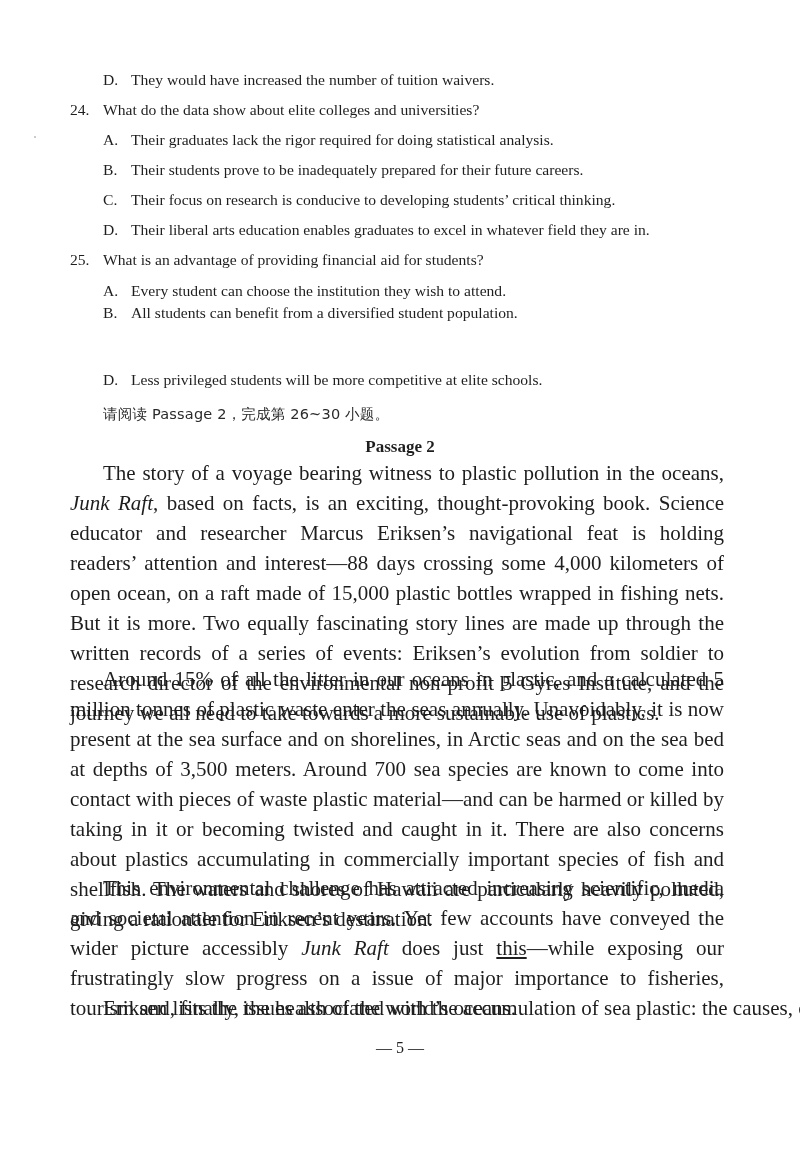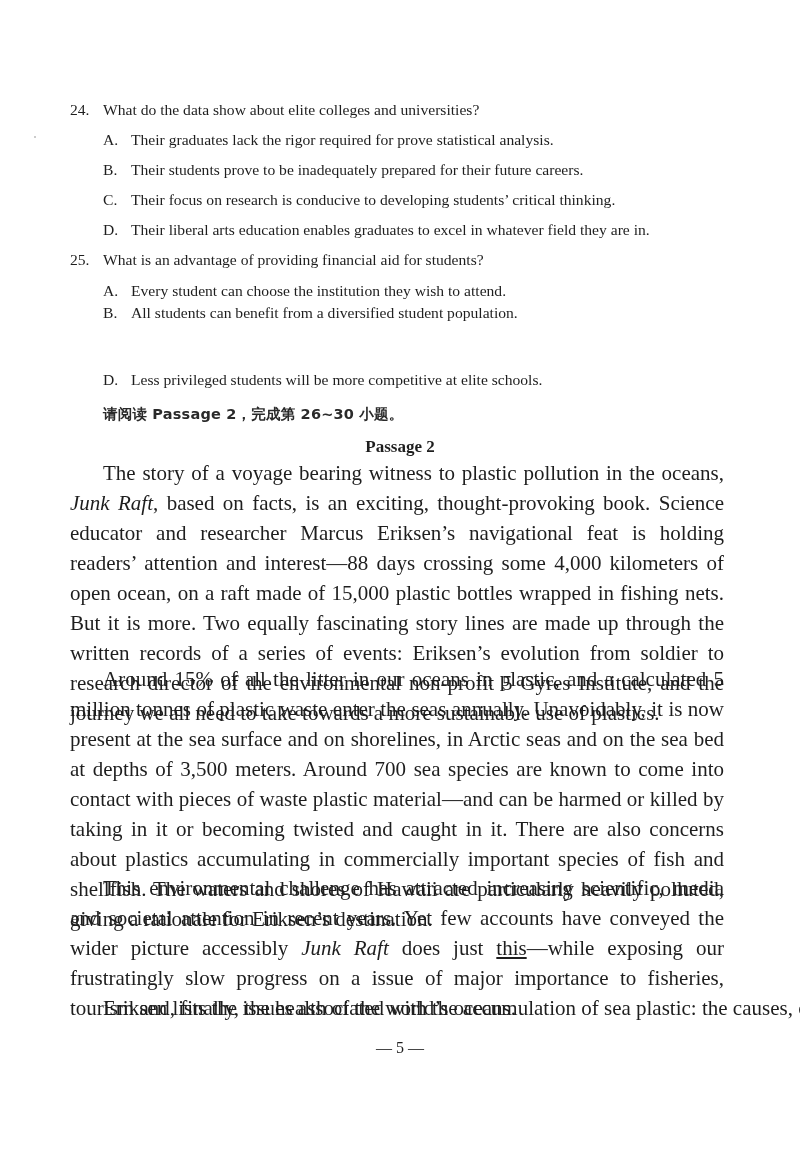--- a/index.html
+++ b/index.html
@@ -43,21 +43,21 @@
     .opt .letter {
       display: inline-block;
       width: 28px;
     }
     .instruction {
       position: absolute;
       left: 103px;
       top: 405px;
       font-family: "DejaVu Sans", "Liberation Sans", sans-serif;
       font-size: 14.5px;
-      font-weight: bold;
+      font-weight: normal;
       color: #2a2a2a;
       letter-spacing: 0.2px;
     }
     .passage-title {
       position: absolute;
       left: 0;
       width: 800px;
       top: 437px;
       text-align: center;
       font-weight: bold;
@@ -92,26 +92,29 @@
       border-radius: 1px;
     }
   </style>
 </head>
 <body>
 
 <div class="page">
 
   <div class="dot-mark"></div>
 
+  <div class="line opt" style="top:70px">
+    <span class="letter">D.</span><span>They would have increased the number of tuition waivers.</span>
+  </div>
 
   <div class="line qnum" style="top:100px">24.</div>
   <div class="line qtext" style="top:100px">What do the data show about elite colleges and universities?</div>
 
   <div class="line opt" style="top:130px">
-    <span class="letter">A.</span><span>Their graduates lack the rigor required for prove statistical analysis.</span>
+    <span class="letter">A.</span><span>Their graduates lack the rigor required for doing statistical analysis.</span>
   </div>
   <div class="line opt" style="top:160px">
     <span class="letter">B.</span><span>Their students prove to be inadequately prepared for their future careers.</span>
   </div>
   <div class="line opt" style="top:190px">
     <span class="letter">C.</span><span>Their focus on research is conducive to developing students’ critical thinking.</span>
   </div>
   <div class="line opt" style="top:220px">
     <span class="letter">D.</span><span>Their liberal arts education enables graduates to excel in whatever field they are in.</span>
   </div>

